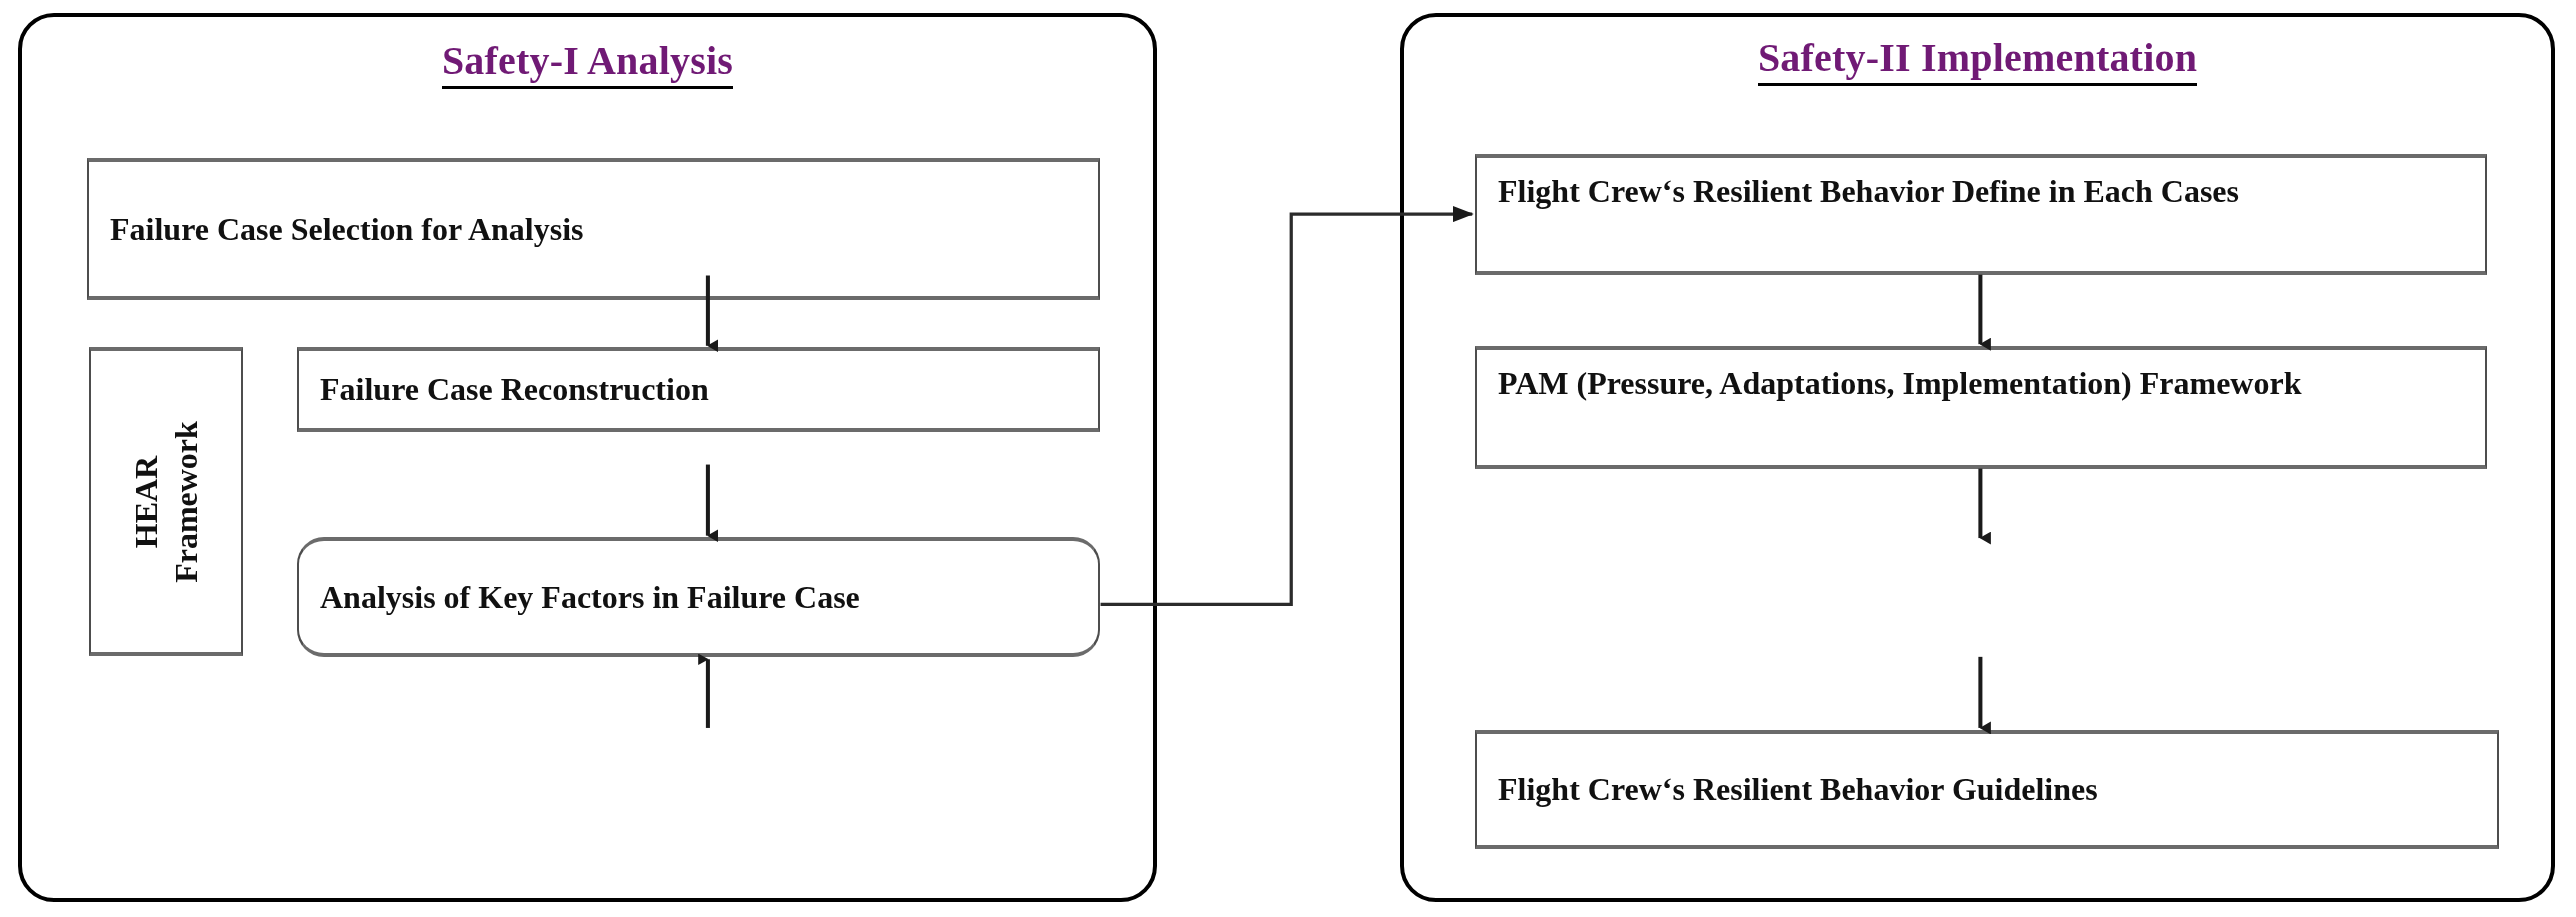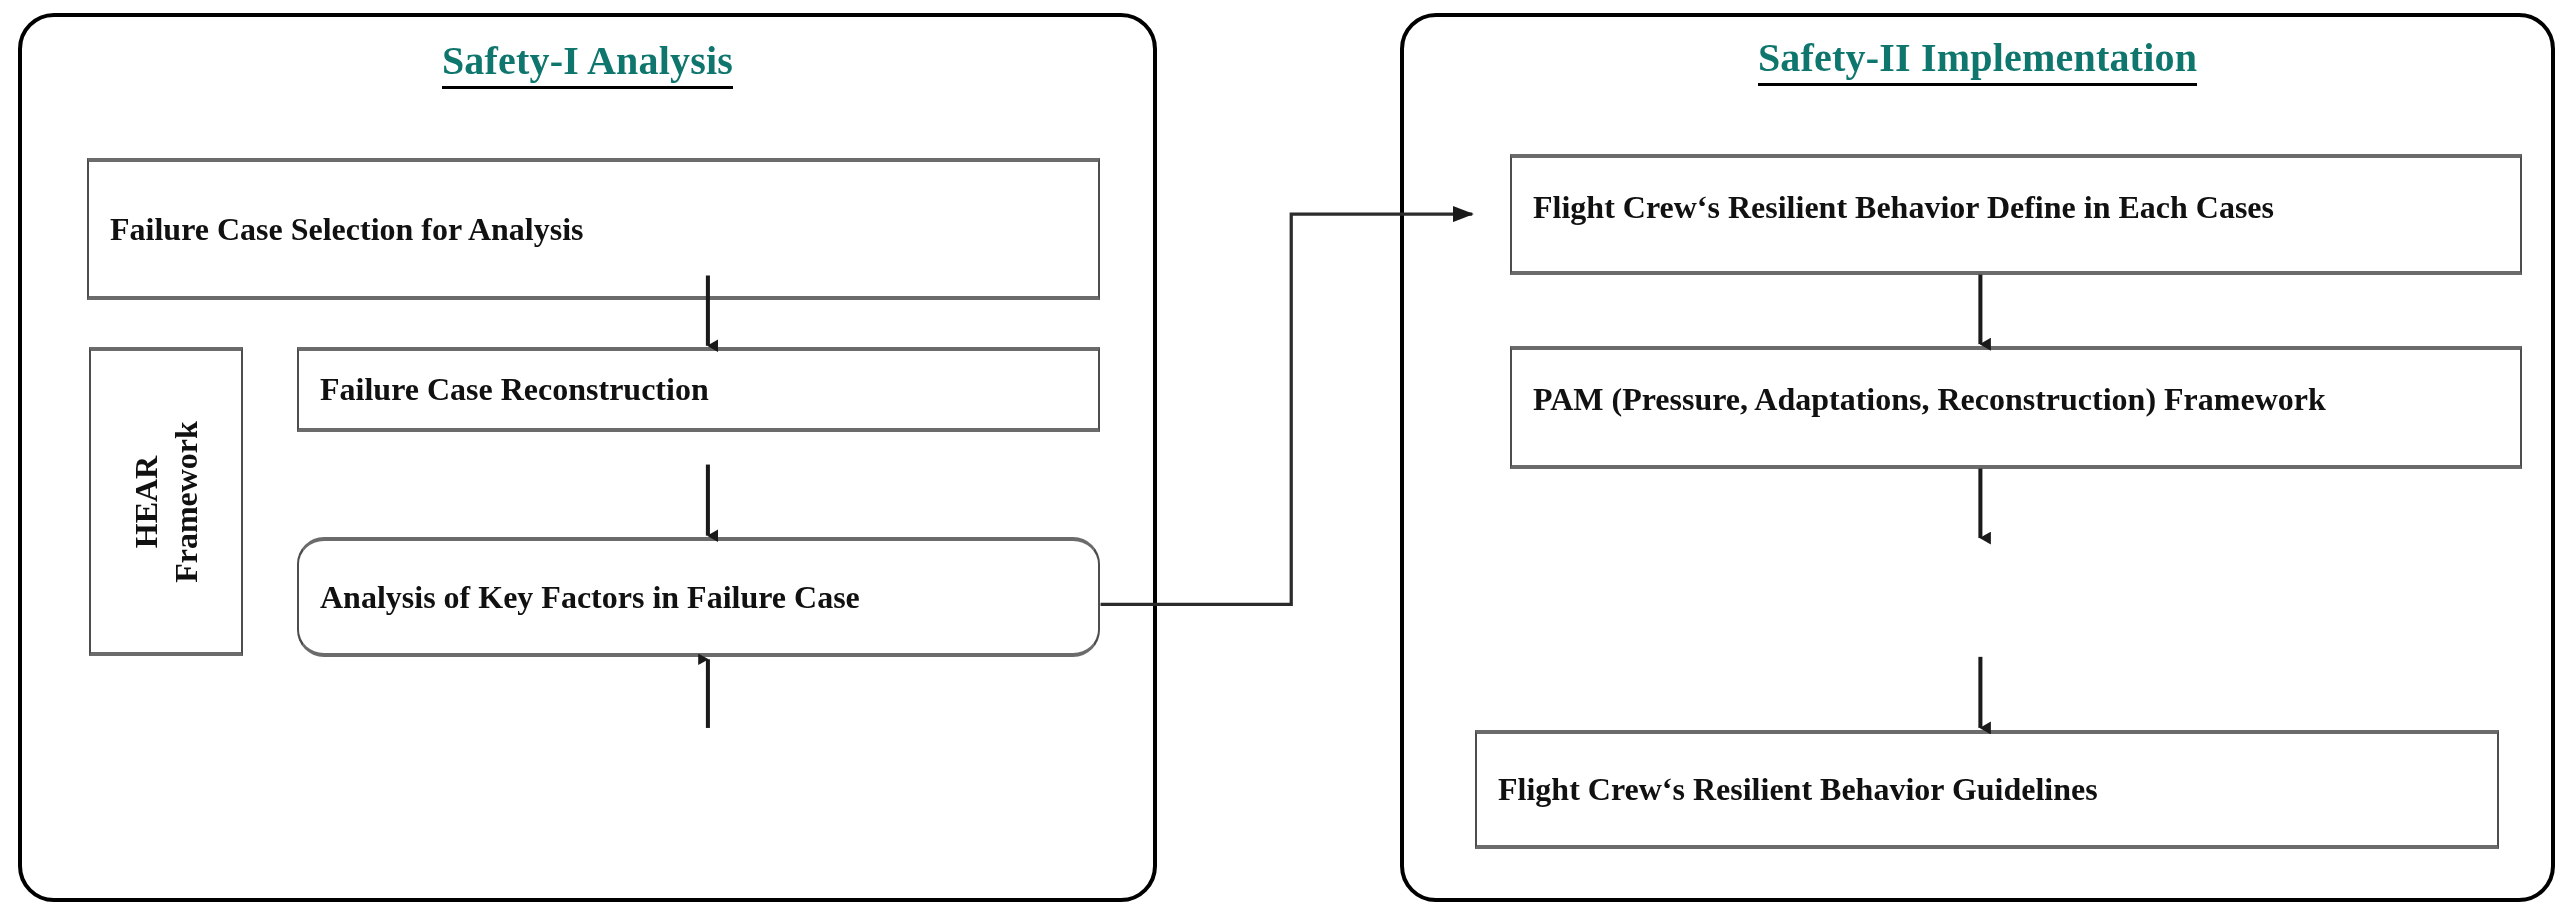--- a/index.html
+++ b/index.html
@@ -27,21 +27,21 @@
   #panel-left  { left: 18px;   top: 13px; width: 1139px; height: 889px; }
   #panel-right { left: 1400px; top: 13px; width: 1155px; height: 889px; }
 
   
   .panel-title {
     position: absolute;
     text-align: center;
     font-weight: bold;
     font-size: 40px;
     line-height: 1.05;
-    color: #0f766e;
+    color: #701a75;
     white-space: nowrap;
     letter-spacing: 0.2px;
   }
   .panel-title > span {
     border-bottom: 3.2px solid #000000;
     padding-bottom: 4px;
     display: inline-block;
   }
   #title-left  { left: 18px;   top: 40px; width: 1139px; }
   #title-right { left: 1400px; top: 37px; width: 1155px; }
@@ -62,21 +62,21 @@
   }
   .pbox .txt {
     font-weight: bold;
     font-size: 32px;
     line-height: 1.28;
     color: #111111;
     white-space: pre-wrap;
   }
 
   
-  .pbox.two-line { align-items: flex-start; padding-top: 29px; margin-left: 35px; }
+  .pbox.two-line { align-items: flex-start; padding-top: 13px; }
 
   
   #box-l1 { left: 87px;  top: 158px; width: 1013px; height: 142px; }
   #box-l2 { left: 297px;  top: 347px; width: 803px;  height: 85px; }
   #box-l3 { left: 297px;  top: 537px; width: 803px;  height: 120px; border-radius: 27px; }
   #box-l4 { left: 87px;  top: 730px; width: 1013px; height: 117px; }
 
   
   #box-hear {
     left: 89px; top: 347px; width: 154px; height: 309px;
@@ -139,21 +139,21 @@
 
   <div class="panel-title" id="title-right">
     <span>Safety-II Implementation</span>
   </div>
 
   <div class="pbox two-line" id="box-r1">
     <div class="txt">Flight Crew‘s Resilient Behavior Define in Each Cases</div>
   </div>
 
   <div class="pbox two-line" id="box-r2">
-    <div class="txt">PAM (Pressure, Adaptations, Reconstruction) Framework</div>
+    <div class="txt">PAM (Pressure, Adaptations, Implementation) Framework</div>
   </div>
 
 
   <div class="pbox" id="box-r4">
     <div class="txt">Flight Crew‘s Resilient Behavior Guidelines</div>
   </div>
 
   <svg id="wires" viewBox="0 0 3188 1135">
     <defs>
       <marker id="arrow-down" markerWidth="16" markerHeight="14" refX="8" refY="13" orient="auto" markerUnits="userSpaceOnUse">

